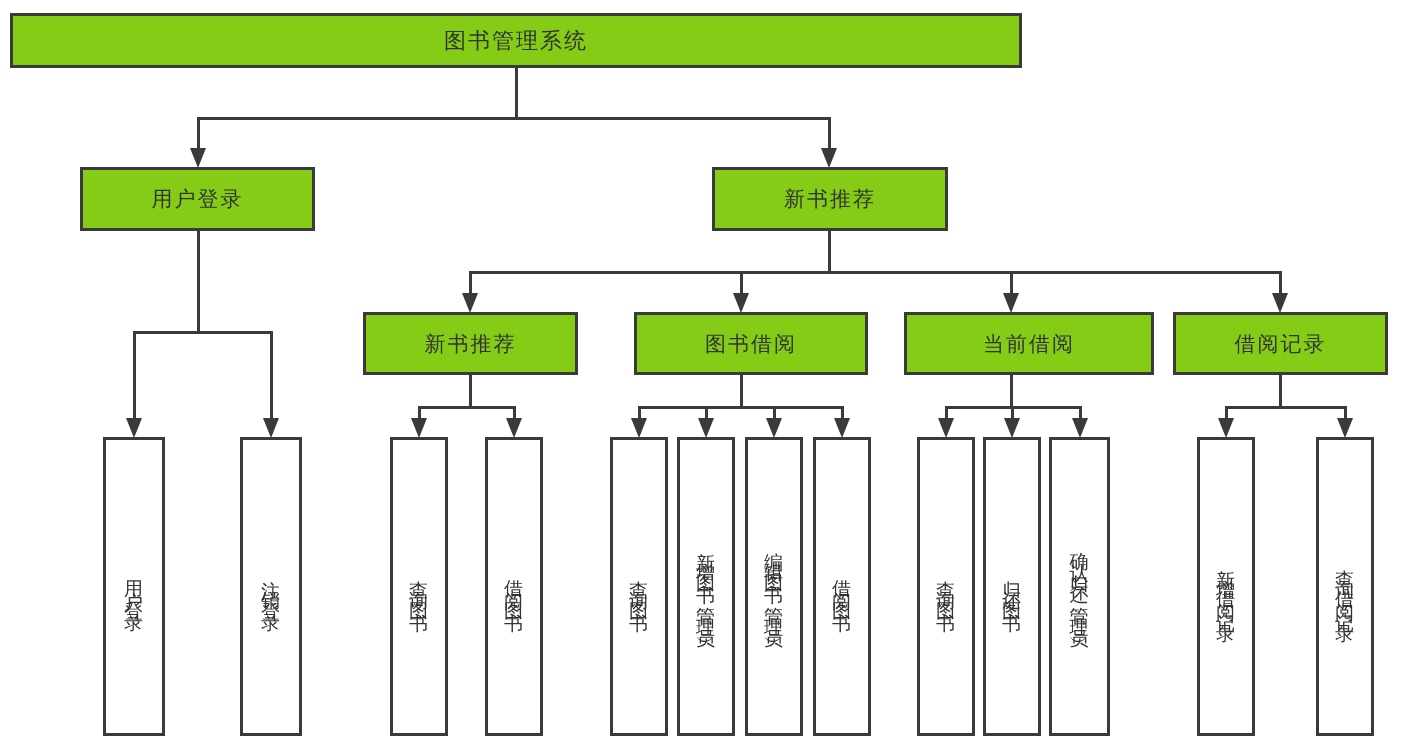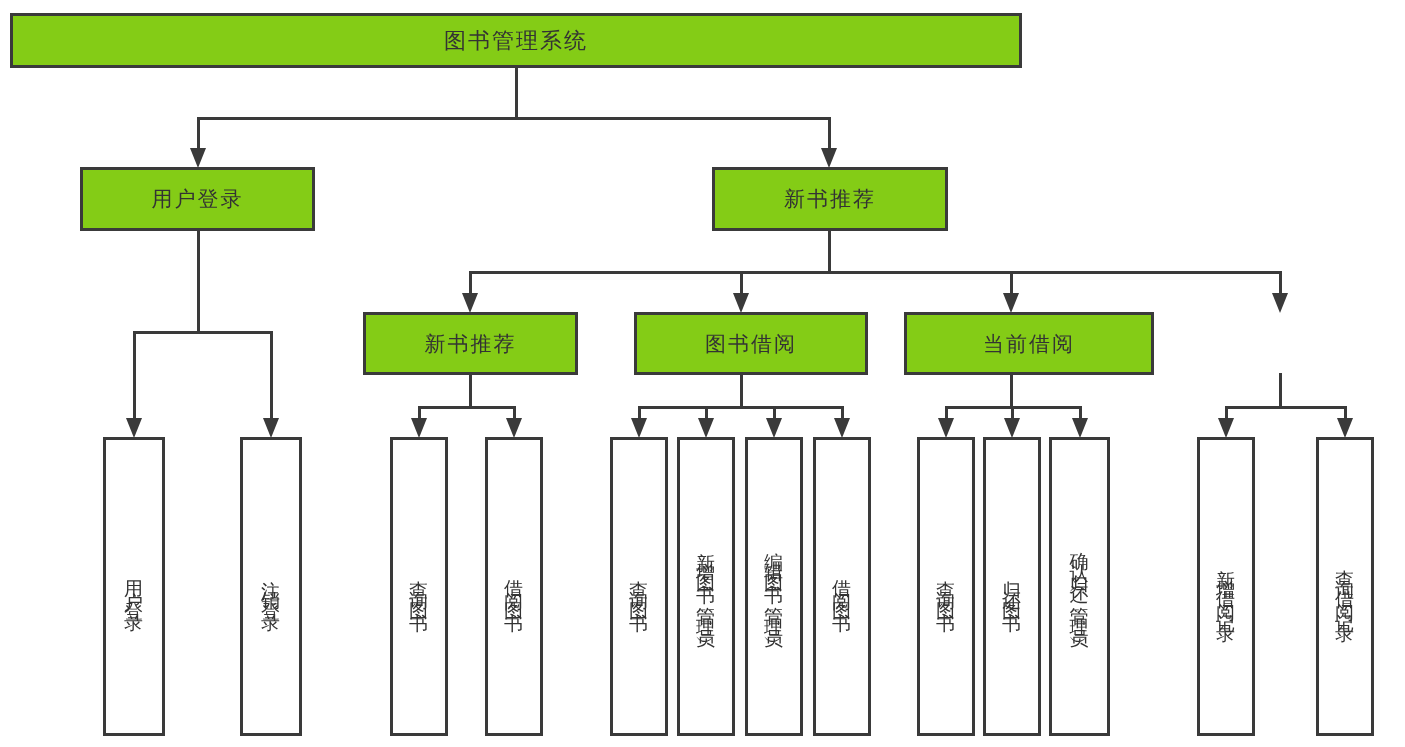--- a/index.html
+++ b/index.html
@@ -65,20 +65,23 @@
   </div>
 
   <div class="box lvl" style="left:363px;top:312px;width:215px;height:63px;">
     <span>新书推荐</span>
   </div>
   <div class="box lvl" style="left:634px;top:312px;width:234px;height:63px;">
     <span>图书借阅</span>
   </div>
   <div class="box lvl" style="left:904px;top:312px;width:250px;height:63px;">
     <span>当前借阅</span>
+  </div>
+  <div class="box lvl" style="left:1173px;top:312px;width:215px;height:63px;">
+    <span>借阅记录</span>
   </div>
 
   <div class="vbox" style="left:103px;top:437px;width:62px;height:299px;">
     <span>用户登录</span>
   </div>
   <div class="vbox" style="left:240px;top:437px;width:62px;height:299px;">
     <span>注销登录</span>
   </div>
 
   <div class="vbox" style="left:390px;top:437px;width:58px;height:299px;">

